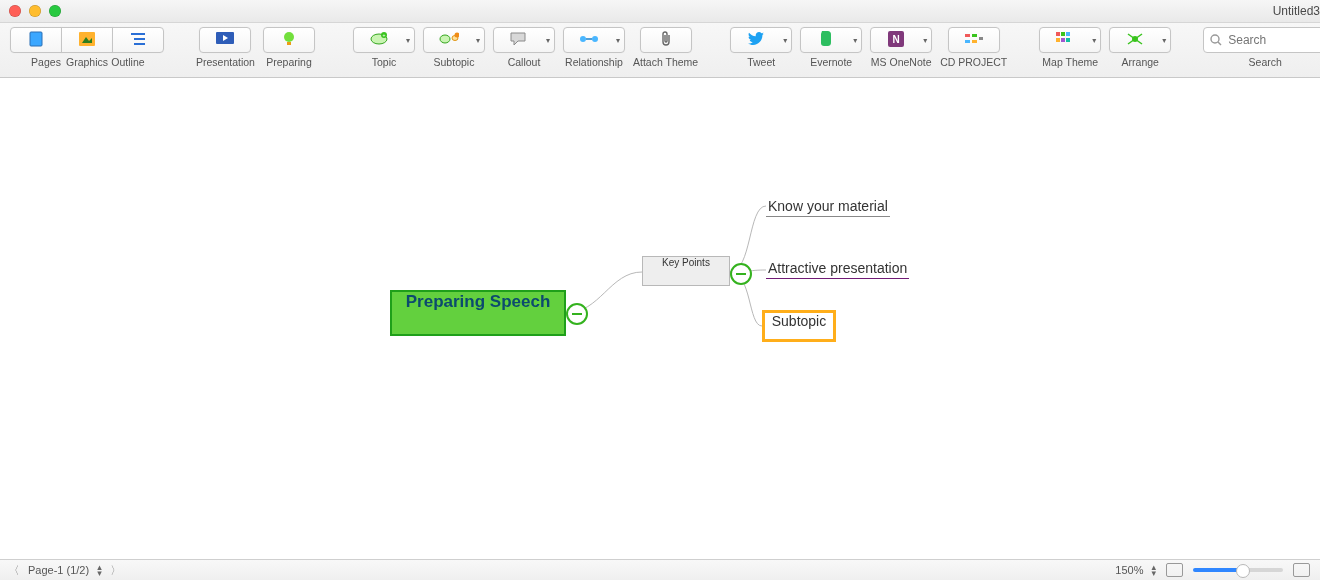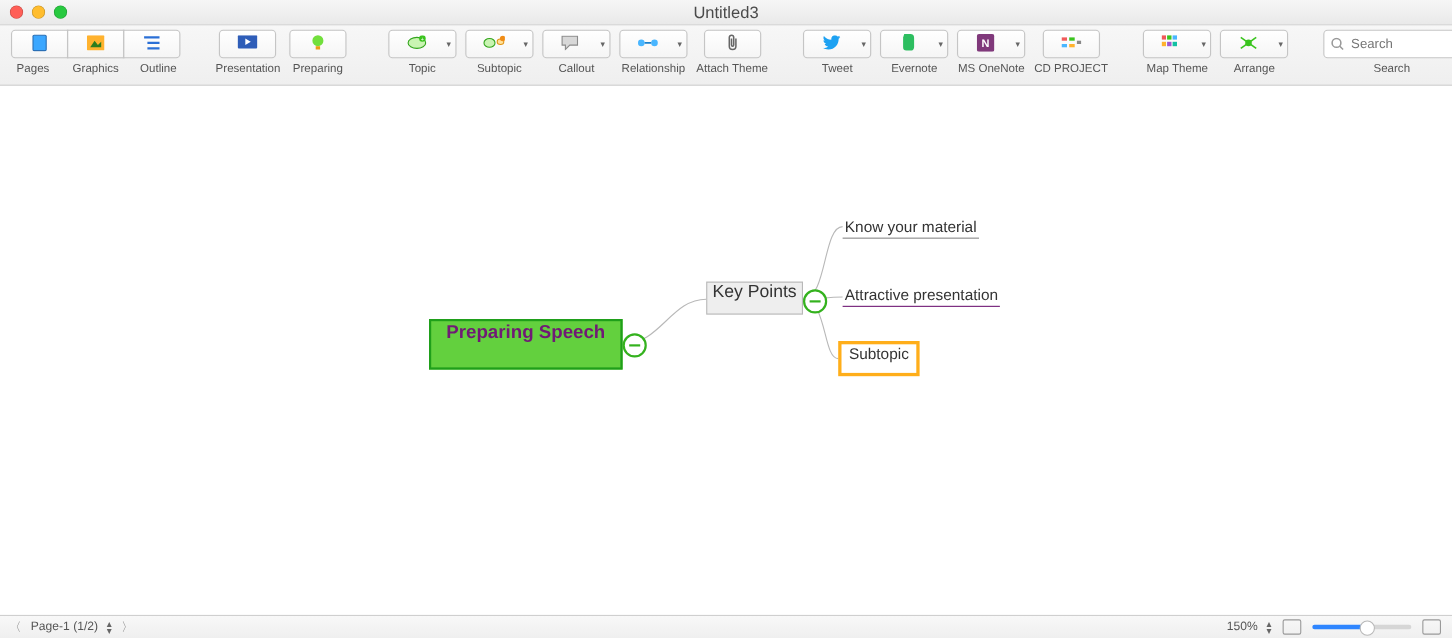--- a/index.html
+++ b/index.html
@@ -34,22 +34,22 @@
     border-radius: 50%;
     display: inline-block;
     box-shadow: inset 0 0 0 0.5px rgba(0,0,0,0.25);
   }
   .tl-close { background: #ff5f57; }
   .tl-min   { background: #ffbd2e; }
   .tl-max   { background: #28c940; }
   .title {
     position: absolute;
     left: 0; right: 0;
-    text-align: center;
-    font-size: 15px;
+    text-align: right;
+    font-size: 12px;
     color: #4a4a4a;
   }
 
   
   .toolbar {
     height: 50px;
     background: linear-gradient(#f7f7f7, #efefef);
     border-bottom: 1px solid #c9c9c9;
     display: flex;
     align-items: flex-start;
@@ -149,30 +149,30 @@
     box-sizing: border-box;
     display: flex;
     align-items: flex-start;
     justify-content: center;
   }
   .node-main {
     left: 390px; top: 212px;
     width: 176px; height: 46px;
     background: #63d03e;
     border: 2px solid #1f9f1a;
-    color: #701a75;
+    color: #0c4a6e;
     font-weight: 700;
     font-size: 17px;
   }
   .node-key {
     left: 642px; top: 178px;
     width: 88px; height: 30px;
     background: #eeeeee;
     border: 1px solid #b8b8b8;
-    font-size: 16px;
+    font-size: 10px;
   }
   .node-know {
     left: 766px; top: 120px;
     font-size: 14px;
     border-bottom: 1px solid #888;
     padding: 0 2px 2px;
   }
   .node-attr {
     left: 766px; top: 182px;
     font-size: 14px;
@@ -291,21 +291,21 @@
       <div class="tb-icon">
         <span class="glyph">
           <svg width="16" height="14" viewBox="0 0 16 14">
             <line x1="1" y1="2" x2="15" y2="2" stroke="#2a6fd6" stroke-width="2"></line>
             <line x1="4" y1="7" x2="15" y2="7" stroke="#2a6fd6" stroke-width="2"></line>
             <line x1="4" y1="12" x2="15" y2="12" stroke="#2a6fd6" stroke-width="2"></line>
           </svg>
         </span>
       </div>
     </div>
-    <div class="tb-row" style="gap:16px;">
+    <div class="tb-row" style="gap:0;">
       <div class="tb-lbl" style="width:40px">Pages</div>
       <div class="tb-lbl" style="width:42px">Graphics</div>
       <div class="tb-lbl" style="width:40px">Outline</div>
     </div>
   </div>
 
   <div class="tb-gap"></div>
 
   <div class="tb-btn">
     <div class="tb-icon">

